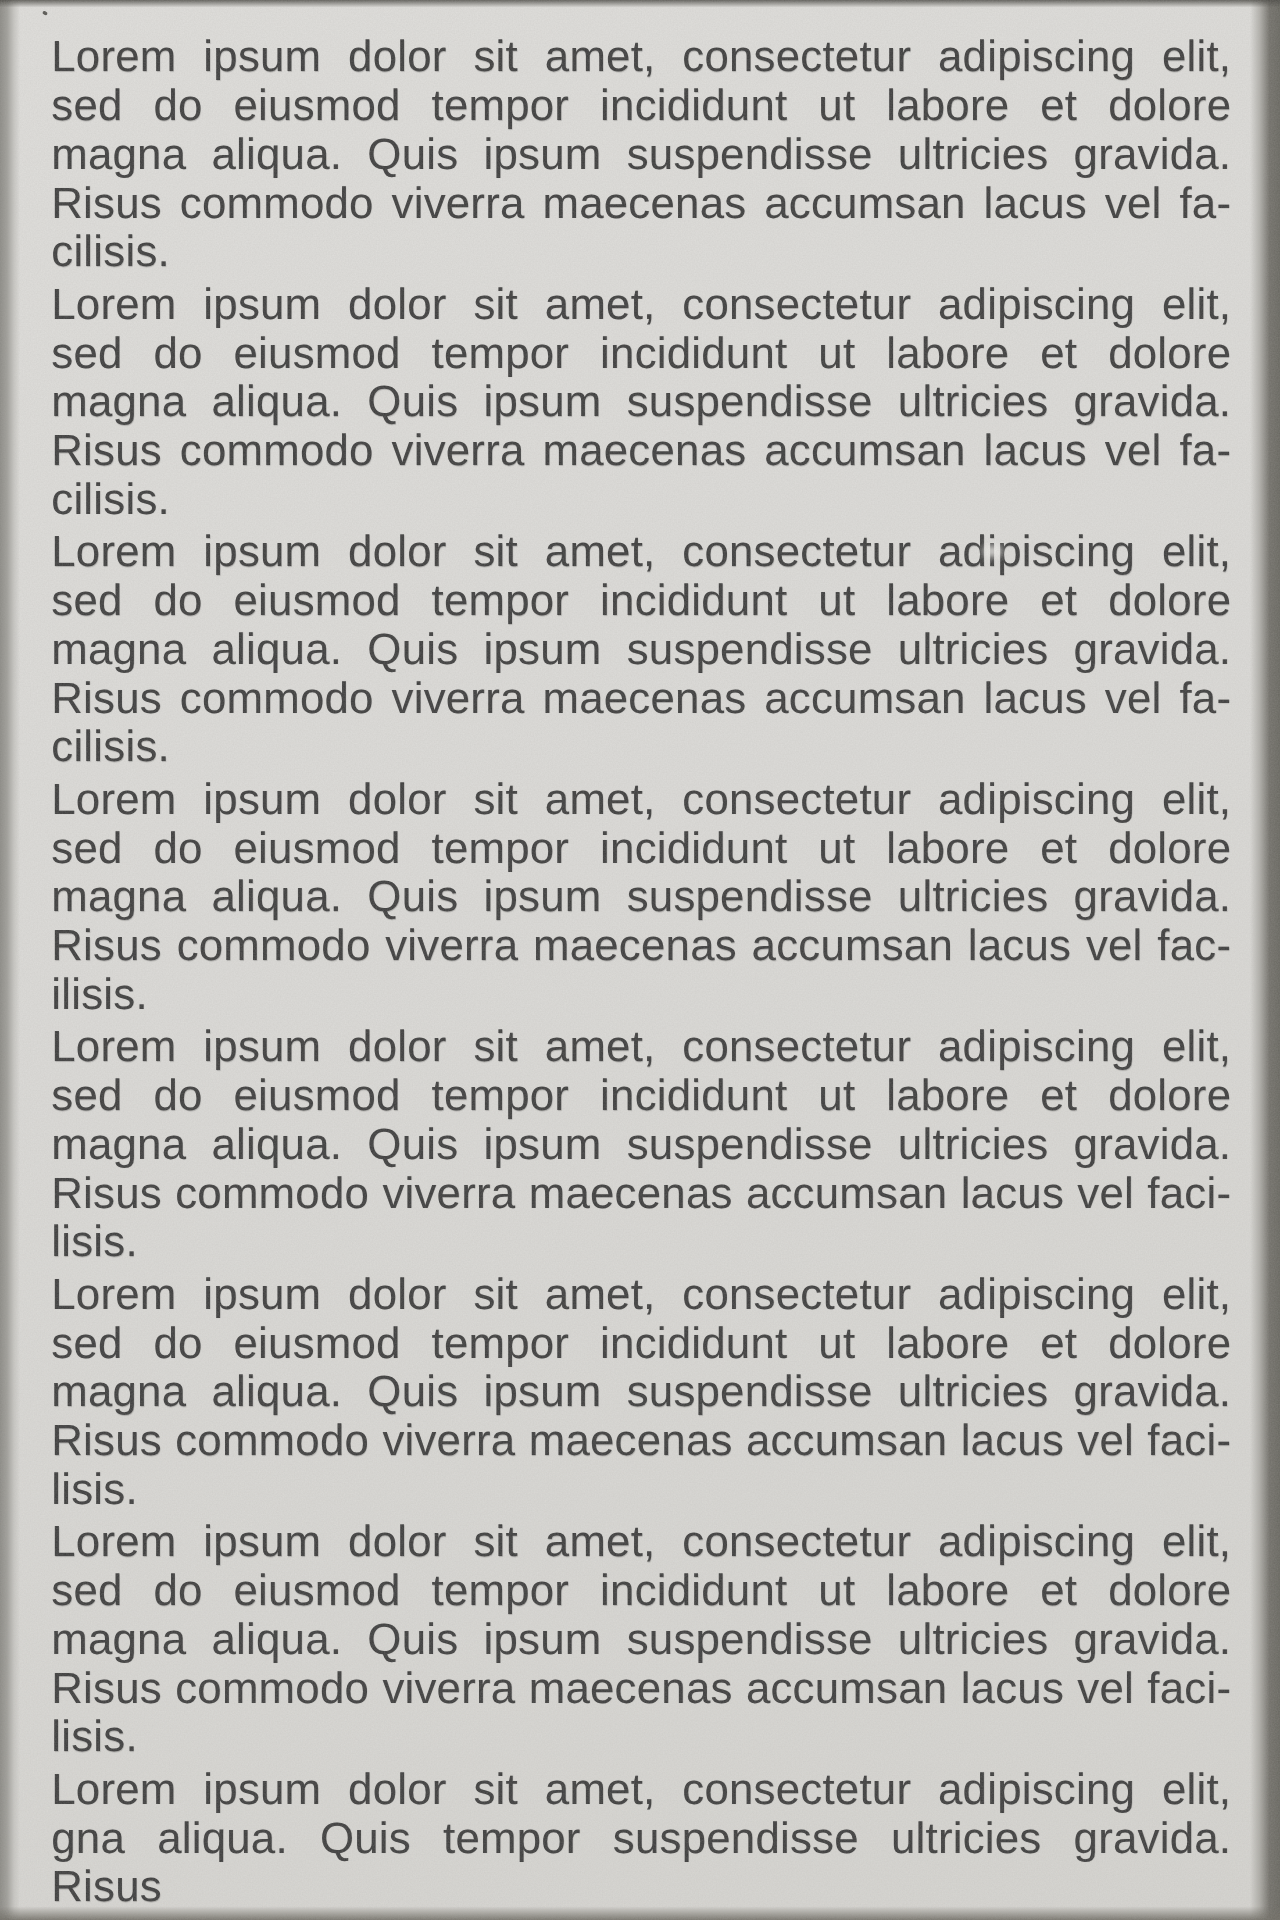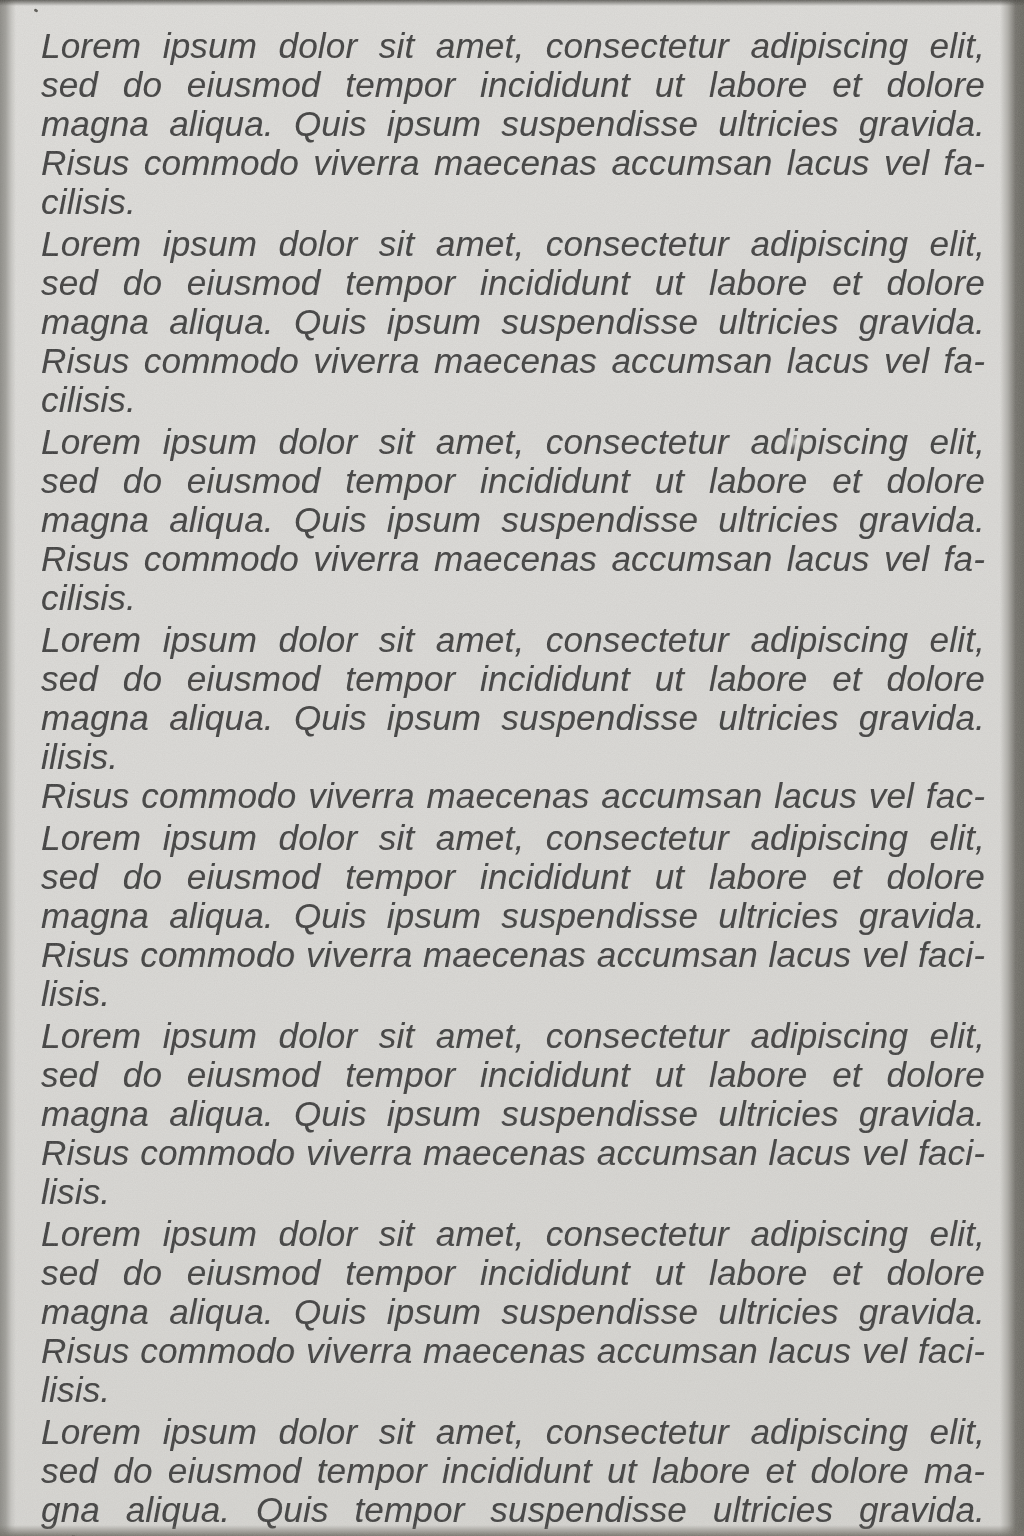--- a/index.html
+++ b/index.html
@@ -15,21 +15,21 @@
   }
   .textblock {
     position: absolute; left: 41px; right: 39px; top: 26px;
     color: #3b3b3b;
     font-size: 35px;
     line-height: 39px;
     letter-spacing: 0.2px;
     text-shadow: 0.3px 0.4px 0.6px rgba(40,40,40,0.25);
   }
   .para { margin-bottom: 3px; }
-  .ln { text-align: justify; text-align-last: justify; font-style: italic; }
+  .ln { text-align: justify; text-align-last: justify; }
   .ln.last { text-align-last: left; }
   .edge-left {
     position: absolute; left: 0; top: 0; bottom: 0; width: 16px; z-index: 4;
     background: linear-gradient(to right, #8b8a85 0%, #9f9e99 35%, #c8c7c3 70%, rgba(220,219,216,0) 100%);
   }
   .edge-right {
     position: absolute; right: 0; top: 0; bottom: 0; width: 24px; z-index: 4;
     background: linear-gradient(to left, #67665f 0%, #716f69 35%, rgba(125,123,116,0.45) 68%, rgba(220,219,216,0) 100%);
   }
   .edge-top {
@@ -83,22 +83,22 @@
     <div class="ln">sed do eiusmod tempor incididunt ut labore et dolore</div>
     <div class="ln">magna aliqua. Quis ipsum suspendisse ultricies gravida.</div>
     <div class="ln">Risus commodo viverra maecenas accumsan lacus vel fa-</div>
     <div class="ln last">cilisis.</div>
   </div>
 
   <div class="para">
     <div class="ln">Lorem ipsum dolor sit amet, consectetur adipiscing elit,</div>
     <div class="ln">sed do eiusmod tempor incididunt ut labore et dolore</div>
     <div class="ln">magna aliqua. Quis ipsum suspendisse ultricies gravida.</div>
+    <div class="ln">Risus commodo viverra maecenas accumsan lacus vel fac-</div>
     <div class="ln last">ilisis.</div>
-    <div class="ln">Risus commodo viverra maecenas accumsan lacus vel fac-</div>
   </div>
 
   <div class="para">
     <div class="ln">Lorem ipsum dolor sit amet, consectetur adipiscing elit,</div>
     <div class="ln">sed do eiusmod tempor incididunt ut labore et dolore</div>
     <div class="ln">magna aliqua. Quis ipsum suspendisse ultricies gravida.</div>
     <div class="ln">Risus commodo viverra maecenas accumsan lacus vel faci-</div>
     <div class="ln last">lisis.</div>
   </div>
 
@@ -113,21 +113,20 @@
   <div class="para">
     <div class="ln">Lorem ipsum dolor sit amet, consectetur adipiscing elit,</div>
     <div class="ln">sed do eiusmod tempor incididunt ut labore et dolore</div>
     <div class="ln">magna aliqua. Quis ipsum suspendisse ultricies gravida.</div>
     <div class="ln">Risus commodo viverra maecenas accumsan lacus vel faci-</div>
     <div class="ln last">lisis.</div>
   </div>
 
   <div class="para">
     <div class="ln">Lorem ipsum dolor sit amet, consectetur adipiscing elit,</div>
-    <div class="ln">sed do eiusmod tempor incididunt ut labore et dolore ma-</div>
     <div class="ln">gna aliqua. Quis tempor suspendisse ultricies gravida. Risus</div>
   </div>
 
 </div>
 
 <div class="edge-left"></div>
 <div class="edge-right"></div>
 <div class="edge-top"></div>
 <div class="edge-bottom"></div>
 

